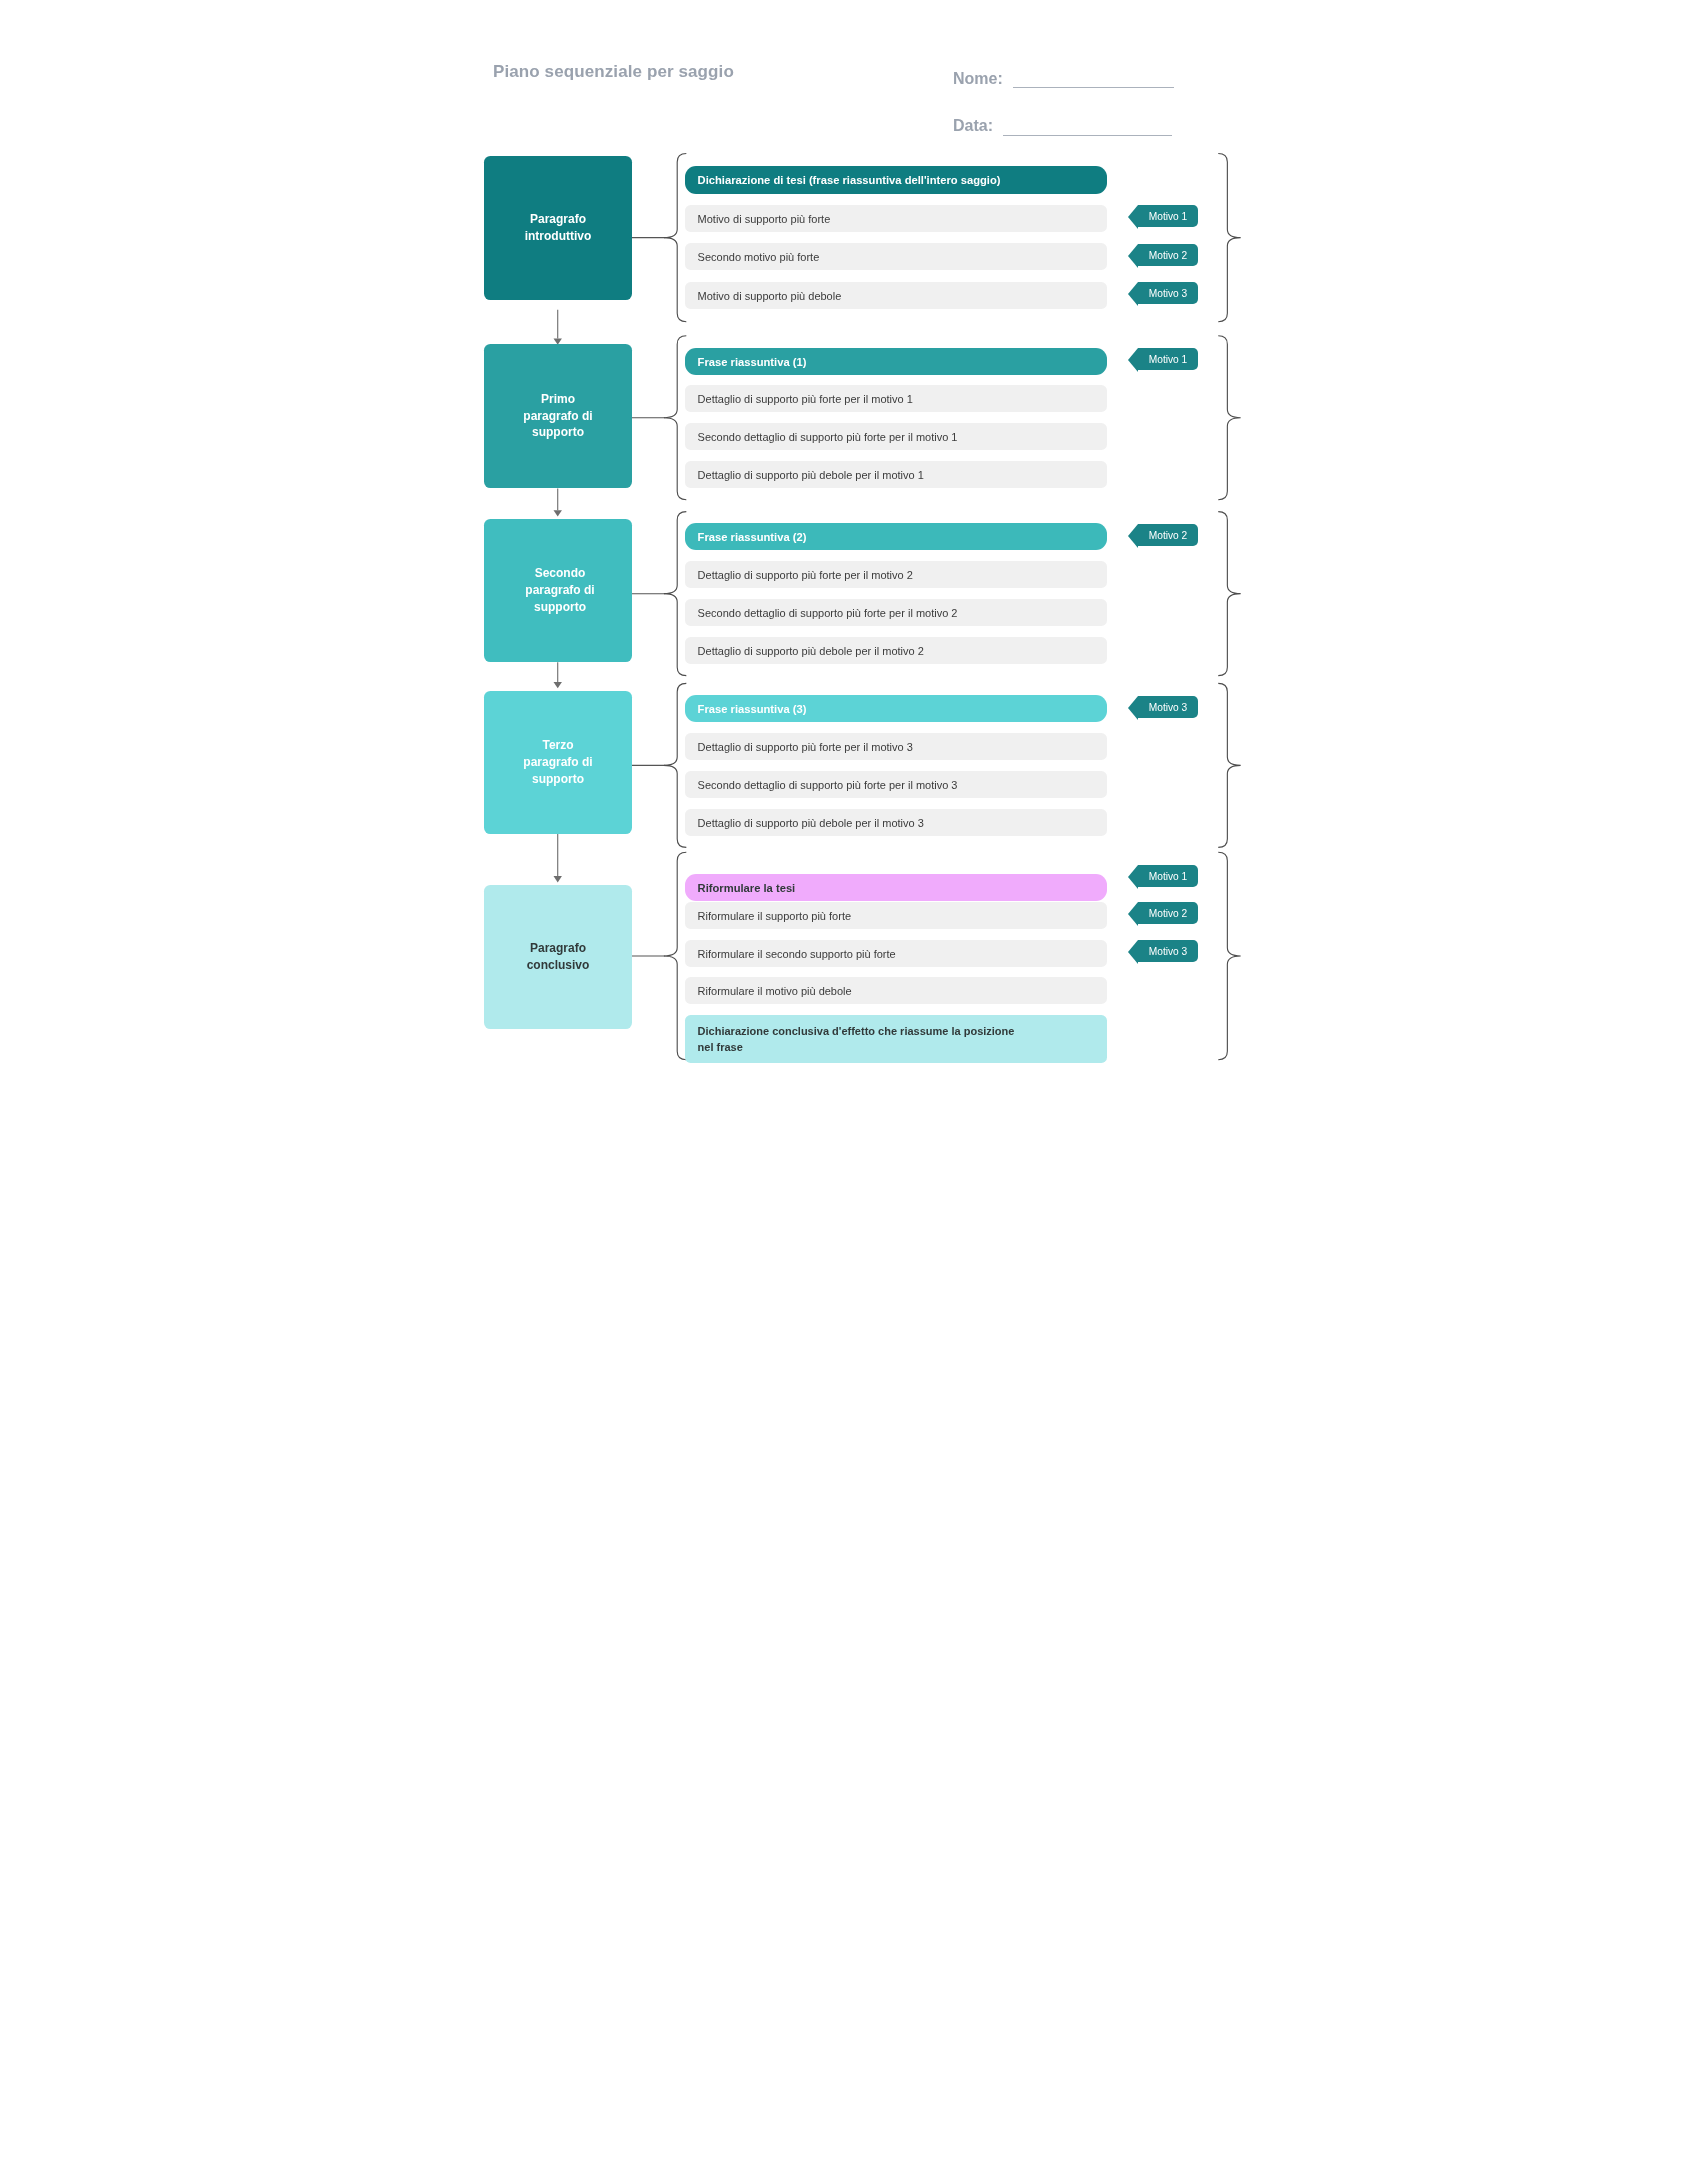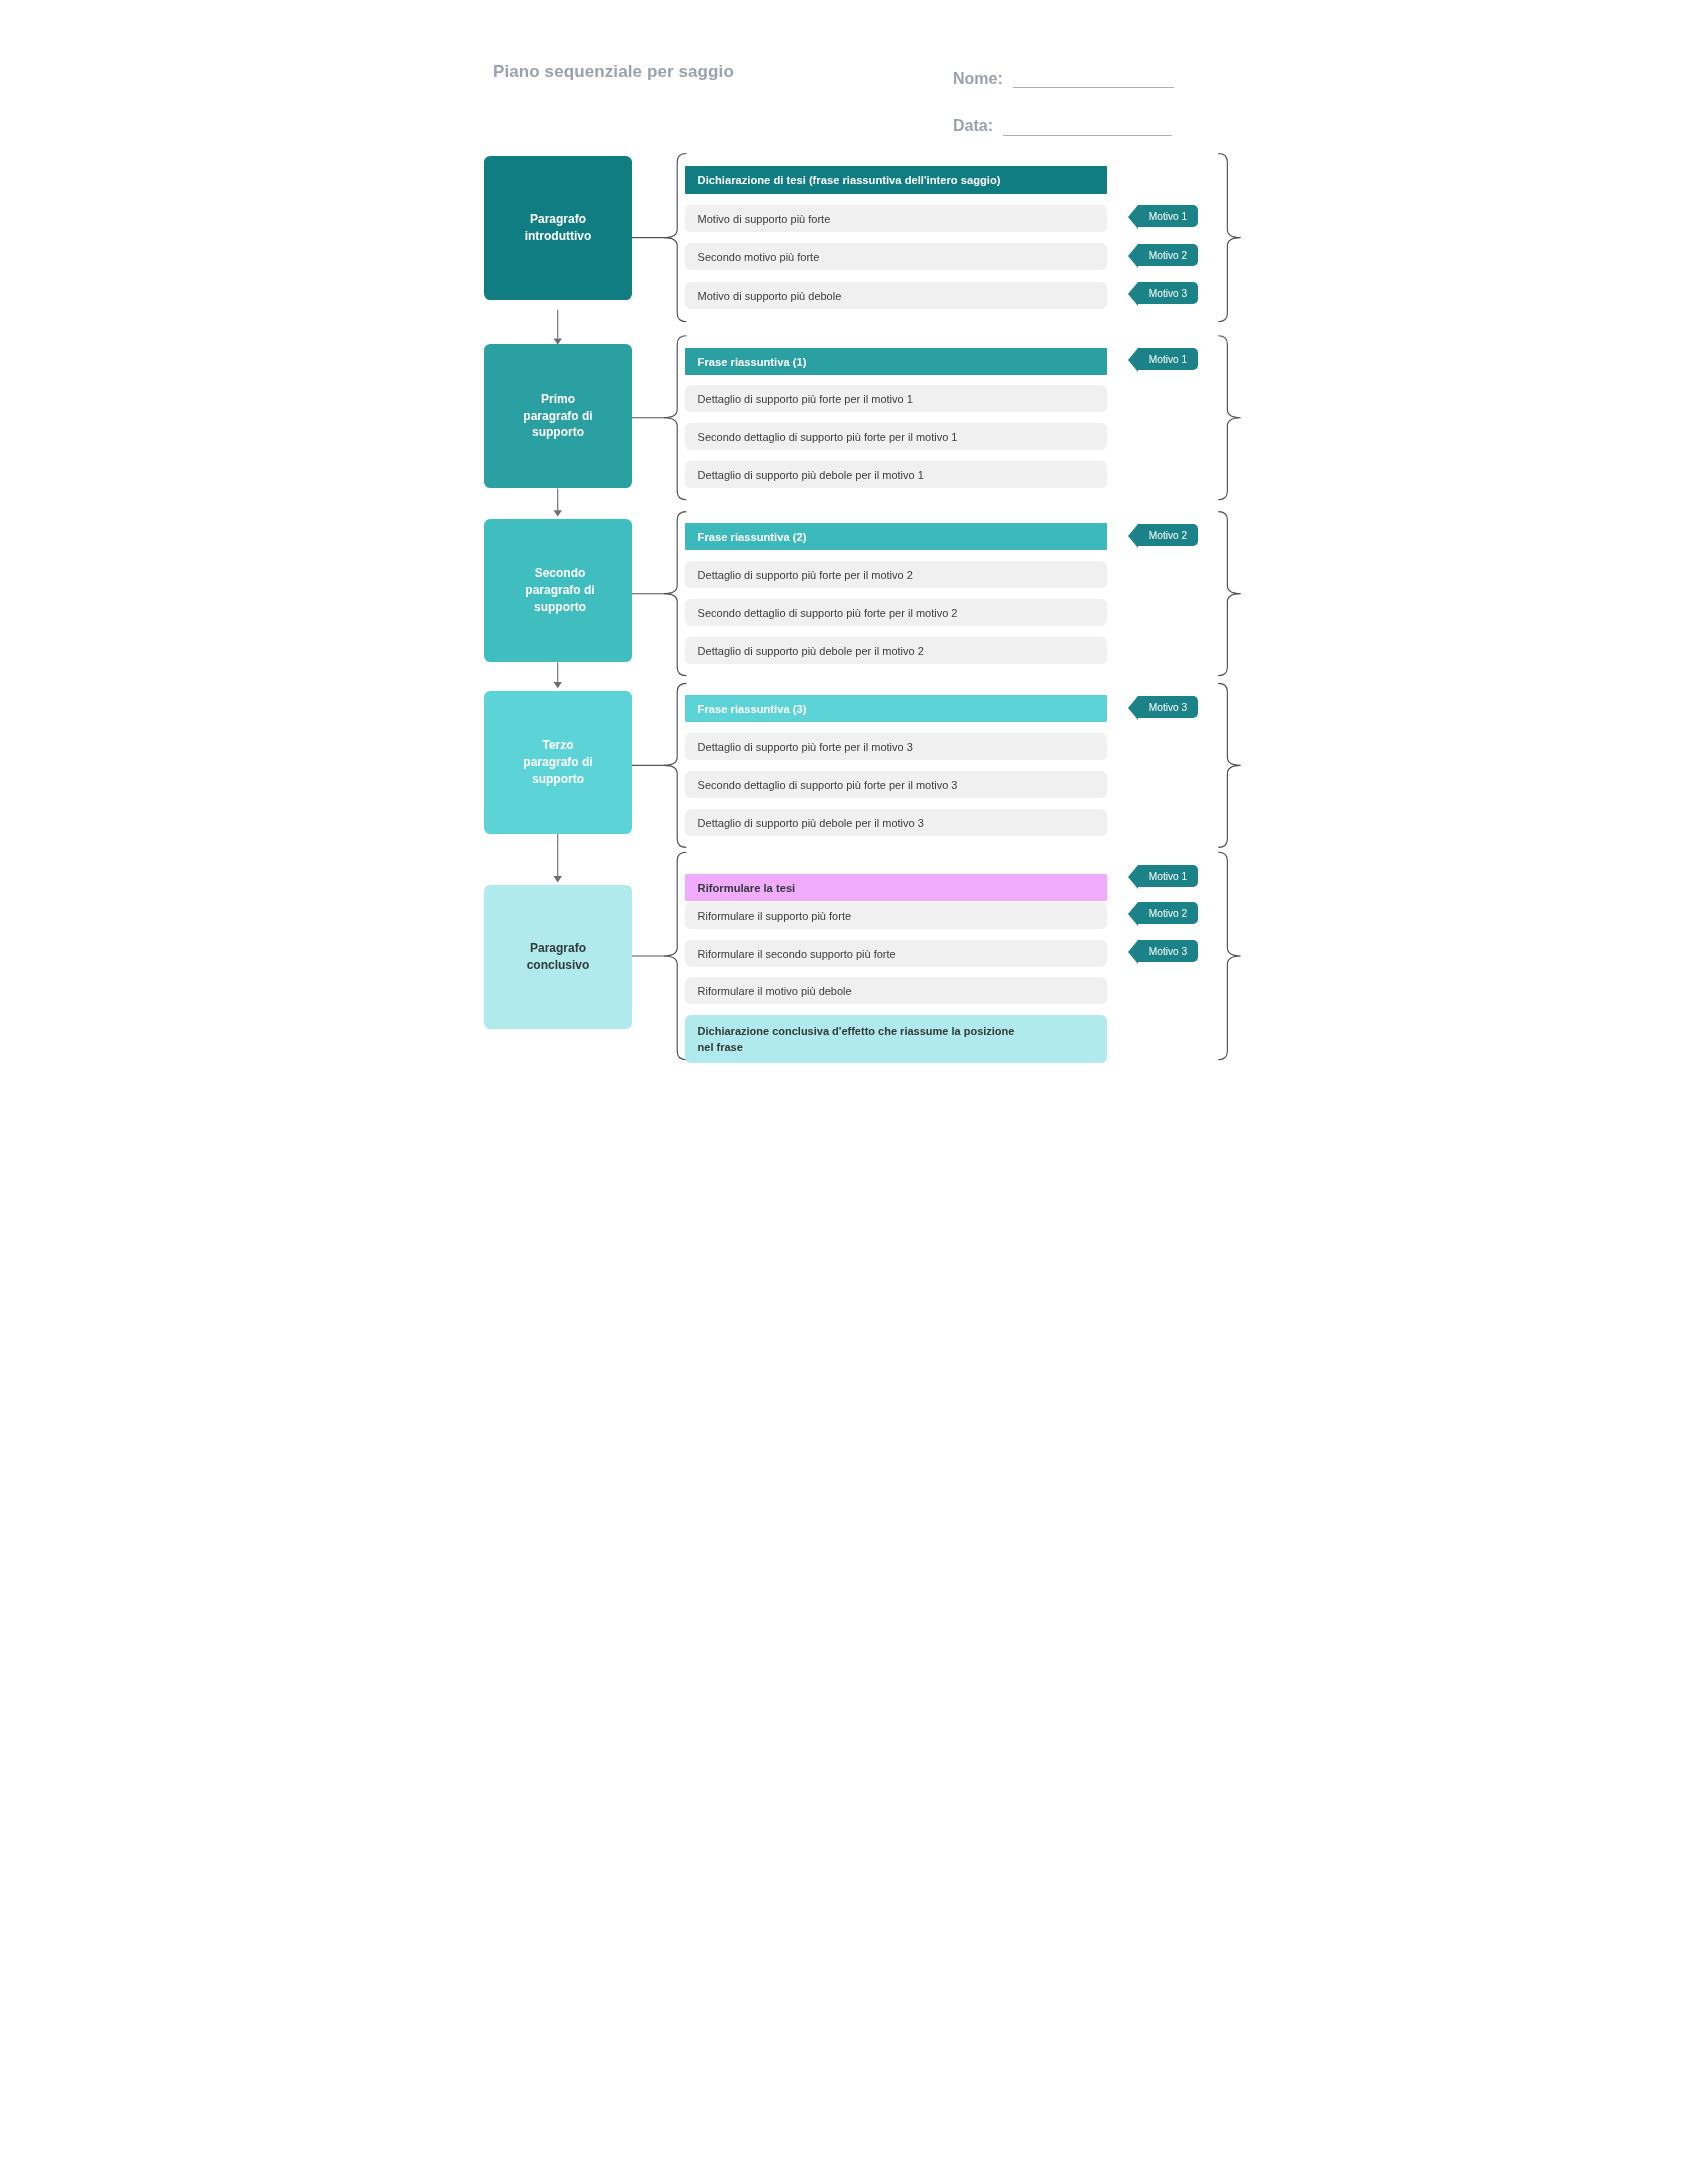--- a/index.html
+++ b/index.html
@@ -31,21 +31,21 @@
     display:flex; align-items:center; justify-content:center; text-align:center;
     font-weight:700; font-size:12px; line-height:1.4; color:#ffffff; padding:0 32px;
   }
   .fb1 { background:#0f7d81; }
   .fb2 { background:#2aa0a2; }
   .fb3 { background:#40bdbf;padding-left:36px; }
   .fb4 { background:#5cd3d6; }
   .fb5 { background:#b0eaec; color:#313a3a; }
   
   .grp-header {
-    position:absolute; left:265px; width:422px; height:28px; border-radius:1px;
+    position:absolute; left:265px; width:422px; height:28px; border-radius:11px;
     display:flex; align-items:center; padding:0 12.6px;
     font-size:11.2px; font-weight:700; color:#ffffff;
   }
   .h1 { background:#0f7d81; }
   .h2 { background:#2aa0a2; }
   .h3 { background:#3cb9ba; }
   .h4 { background:#5cd3d6; }
   .h5 { background:#f0abfc; color:#313a3a;margin-top:10px; }
   .grow {
     position:absolute; left:265px; width:422px; height:27px; border-radius:5.6px;

